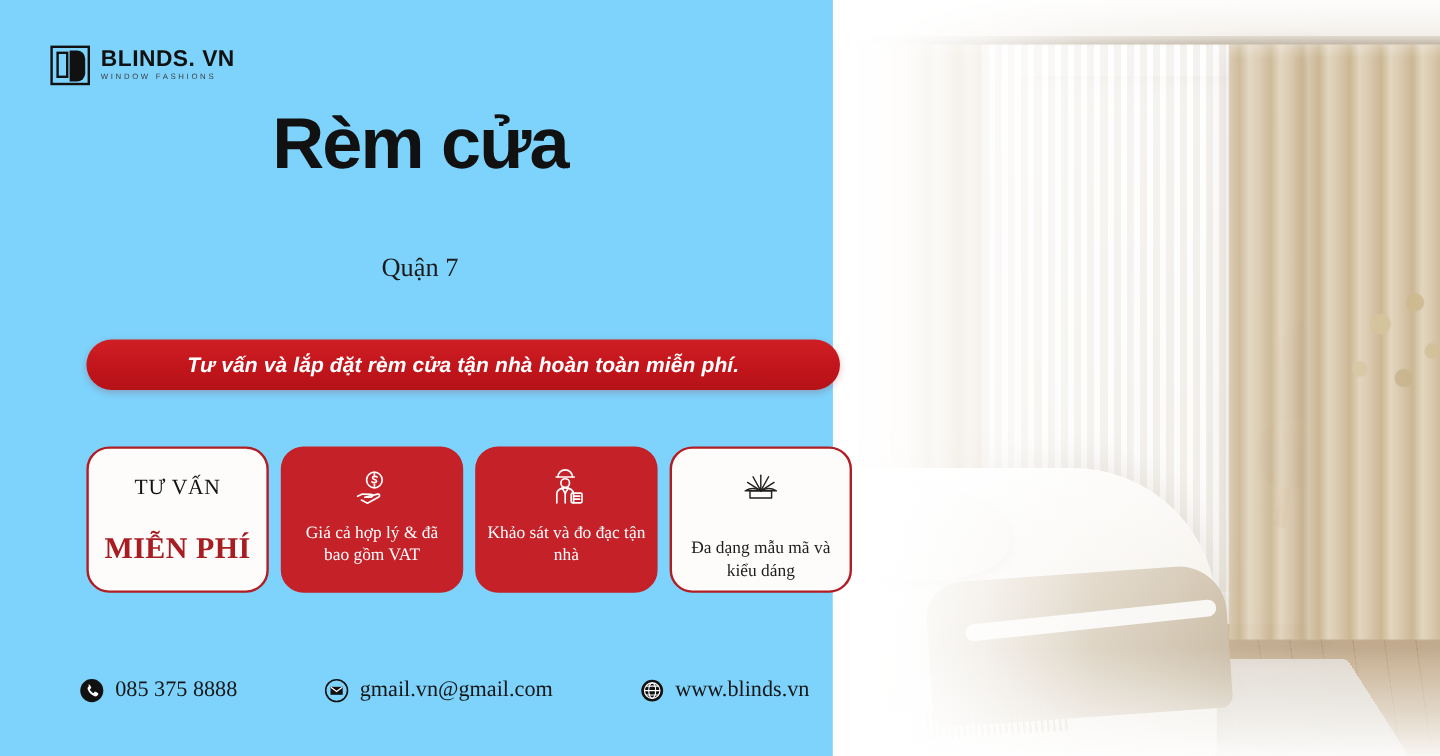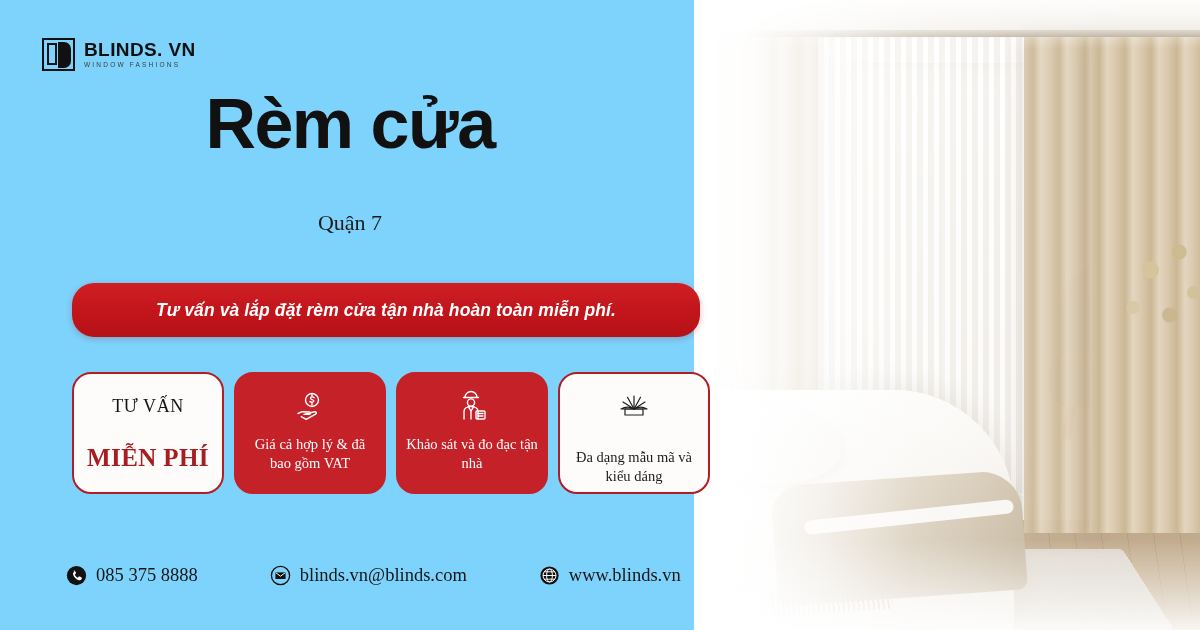--- a/index.html
+++ b/index.html
@@ -242,40 +242,40 @@
     letter-spacing: 2.2px;
     color: #3d3d3d;
     margin-top: 3px;
   }
 
   
   .headline {
     position: absolute;
     left: 0; right: 40px; top: 88px;
     text-align: center;
-    font-size: 70px;
+    font-size: 60px;
     font-weight: bold;
     color: #111111;
     letter-spacing: -1.5px;
     line-height: 1.05;
   }
   .subhead {
     position: absolute;
     left: 0; right: 40px; top: 210px;
     text-align: center;
     font-family: "Liberation Serif", serif;
     font-size: 22px;
     color: #1c1c1c;
   }
 
   
   .pill {
     position: absolute;
     left: 72px; top: 283px;
-    width: 628px; height: 54px;
+    width: 628px; height: 42px;
     background: linear-gradient(180deg,#cf1f24 0%,#c1151b 55%,#b51217 100%);
     border-radius: 22px;
     display: flex;
     align-items: center;
     justify-content: center;
     box-shadow: 0 2px 6px rgba(150,20,25,0.25);
   }
   .pill span {
     color: #ffffff;
     font-size: 17.5px;
@@ -488,21 +488,21 @@
         </svg>
         <span class="contact-text">085 375 8888</span>
       </div>
 
       <div class="contact">
         <svg class="cicon" viewBox="0 0 24 24">
           <circle cx="12" cy="12" r="10.4" fill="none" stroke="#111111" stroke-width="1.5"></circle>
           <rect x="6.2" y="8.4" width="11.6" height="7.6" fill="#111111"></rect>
           <path d="M6.6 8.8 12 12.8l5.4-4" fill="none" stroke="#ffffff" stroke-width="1.1"></path>
         </svg>
-        <span class="contact-text">blinds.vn@blinds.com</span>
+        <span class="contact-text">gmail.vn@gmail.com</span>
       </div>
 
       <div class="contact">
         <svg class="cicon" viewBox="0 0 24 24">
           <circle cx="12" cy="12" r="10.4" fill="#111111"></circle>
           <g fill="none" stroke="#ffffff" stroke-width="1.1">
             <circle cx="12" cy="12" r="7.4"></circle>
             <ellipse cx="12" cy="12" rx="3.3" ry="7.4"></ellipse>
             <line x1="4.6" y1="12" x2="19.4" y2="12"></line>
             <line x1="6" y1="7.8" x2="18" y2="7.8"></line>

